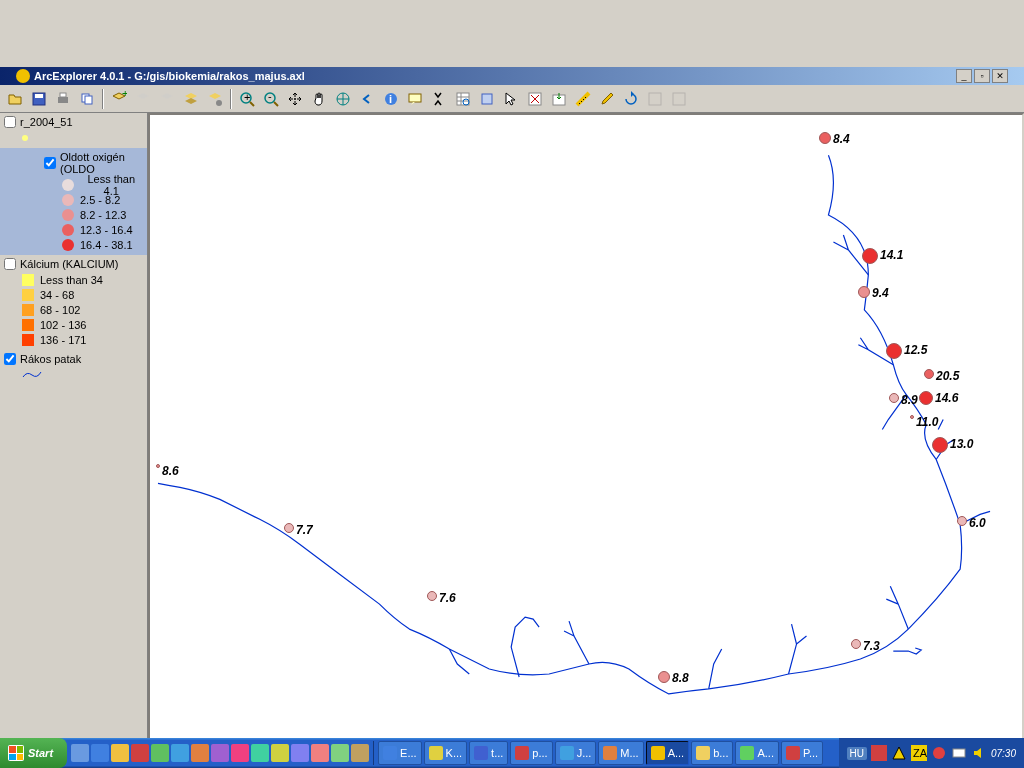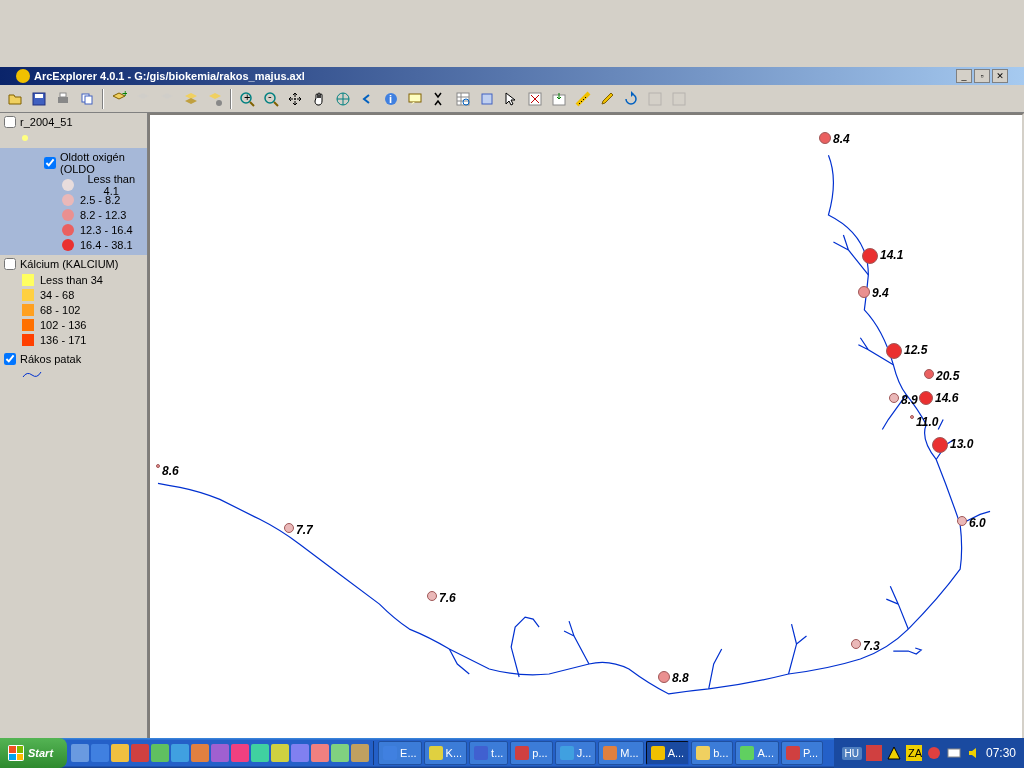--- a/index.html
+++ b/index.html
@@ -34,21 +34,21 @@
 .startbtn .flag i:nth-child(1){background:#f25022}.startbtn .flag i:nth-child(2){background:#7fba00}.startbtn .flag i:nth-child(3){background:#00a4ef}.startbtn .flag i:nth-child(4){background:#ffb900}
 .ql { display: flex; gap: 2px; padding: 0 4px; border-right: 1px solid #14387c; height: 24px; align-items: center; }
 .ql .qli { width: 18px; height: 18px; background: #6a9ae0; border-radius: 2px; }
 .tasks { display: flex; gap: 2px; padding: 0 4px; flex: 1; align-items: center; overflow: hidden; }
 .task { height: 24px; background: #3c7cd8; border: 1px solid #2050a0; border-radius: 2px; color: white; display: flex; align-items: center; padding: 0 4px; gap: 3px; min-width: 0; flex-shrink: 1; font-size: 10px; }
 .task.active { background: #1a4aa0; border: 1px inset #103070; }
 .task .ti { width: 14px; height: 14px; background: #fff; border-radius: 2px; flex-shrink: 0; }
 .tray { display: flex; align-items: center; gap: 4px; padding: 0 8px; background: #1a4aa0; height: 30px; }
 .tray .tri { width: 16px; height: 16px; }
 .tray .lang { background: #5080c0; color: white; padding: 1px 3px; font-size: 10px; border-radius: 2px; }
-.tray .clock { color: white; font-size: 12px; }
+.tray .clock { color: white; font-size: 10px; font-style: italic; }
 .content { position: absolute; top: 67px; left: 0; right: 0; bottom: 30px; }
 .mapsvg { width: 100%; height: 100%; }
 .pt { position: absolute; transform: translate(-50%, -50%); }
 .pt .dot { border-radius: 50%; border: 1px solid #a05858; }
 .pt .lbl { position: absolute; left: 100%; top: 0; font-weight: bold; font-style: italic; white-space: nowrap; font-size: 12px; margin-left: 2px; }
 .river { stroke: #0030d0; stroke-width: 1.2; fill: none; }
 </style>
 </head>
 <body>
 

